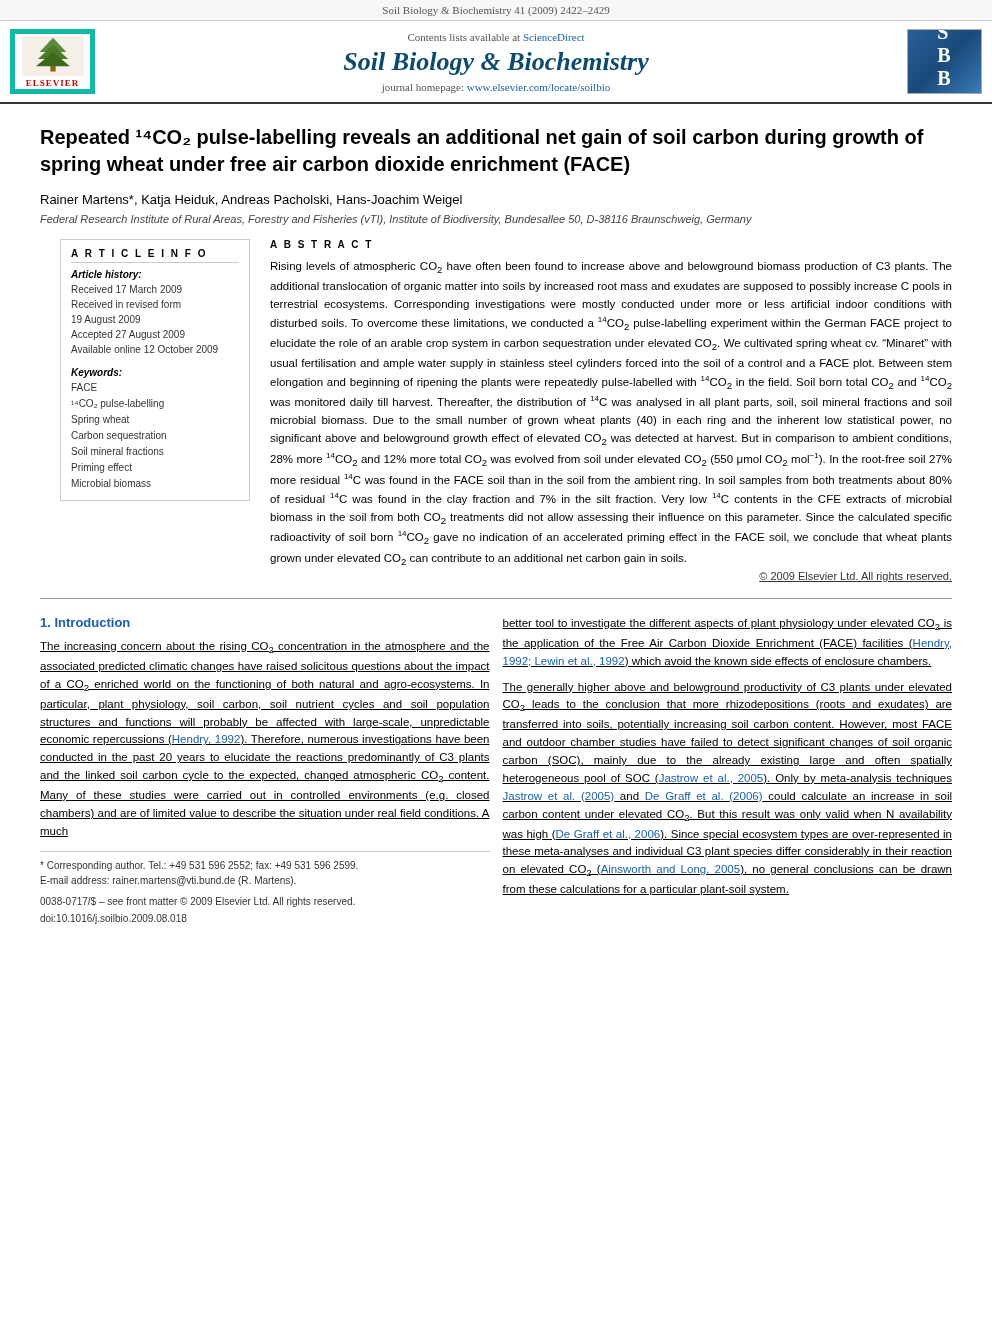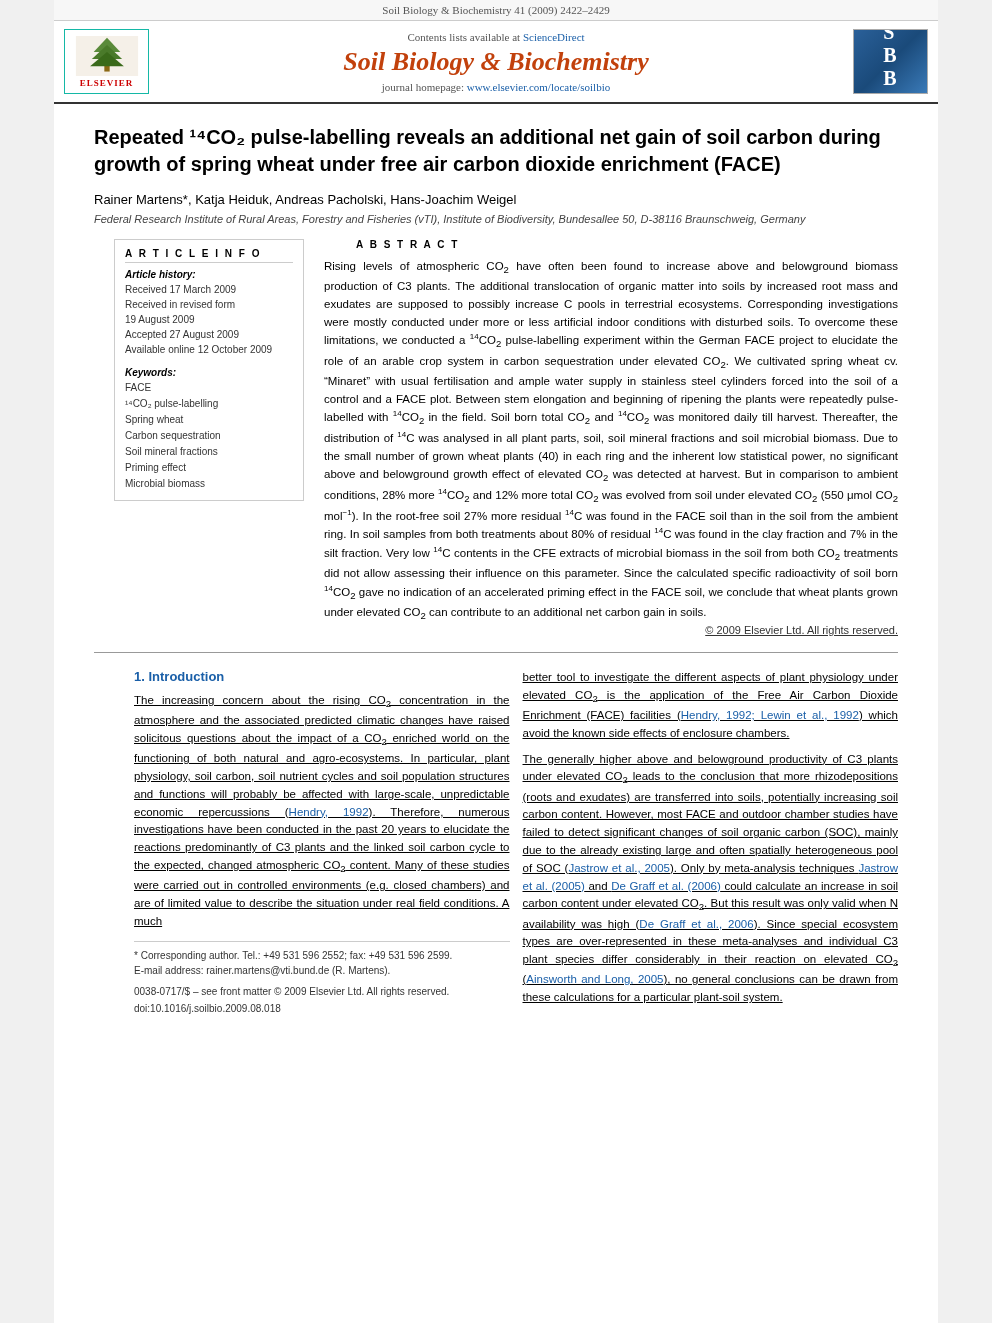--- a/index.html
+++ b/index.html
@@ -3,21 +3,21 @@
   <meta charset="utf-8">
   <style>
     * { margin: 0; padding: 0; box-sizing: border-box; }
     body {
       background: #f0f0f0;
       font-family: 'Times New Roman', Times, serif;
       font-size: 13px;
       color: #000;
     }
     .page {
-      width: 884px;
+      width: 992px;
       min-height: 1323px;
       background: #fff;
       margin: 0 auto;
       padding: 0;
     }
     
     .top-bar {
       background: #f7f7f7;
       border-bottom: 1px solid #ccc;
       text-align: center;
@@ -38,21 +38,21 @@
       width: 90px;
       flex-shrink: 0;
     }
     .journal-logo-left .elsevier-logo {
       width: 85px;
       height: 65px;
       display: flex;
       flex-direction: column;
       align-items: center;
       justify-content: center;
-      border: 1px solid #14b8a6;
+      border: 5px solid #14b8a6;
       font-size: 7px;
       color: #555;
       gap: 2px;
     }
     .elsevier-tree {
       width: 70px;
       height: 40px;
     }
     .elsevier-text {
       font-size: 9px;
@@ -70,21 +70,21 @@
       margin-bottom: 4px;
     }
     .journal-center .sciencedirect-link {
       color: #1a5fa8;
       text-decoration: none;
     }
     .journal-title-text {
       font-size: 26px;
       font-weight: bold;
       font-style: italic;
-      color: #c2410c;
+      color: #0c4a6e;
       margin: 4px 0;
       font-family: Georgia, serif;
     }
     .journal-homepage {
       font-size: 11px;
       color: #555;
       margin-top: 4px;
     }
     .journal-homepage a {
       color: #1a5fa8;
@@ -202,21 +202,20 @@
     }
     
     .abstract-section .section-title {
       font-size: 10px;
       font-weight: bold;
       letter-spacing: 2px;
       color: #000;
       text-transform: uppercase;
       margin-bottom: 8px;
       font-family: Arial, sans-serif;
-      margin-left: 32px;
     }
     .abstract-text {
       font-size: 11.5px;
       line-height: 1.55;
       color: #000;
       text-align: justify;
       font-family: Arial, sans-serif;
     }
     .abstract-text sup { font-size: 8px; }
     .copyright-line {
@@ -229,21 +228,20 @@
     
     .section-divider {
       border: none;
       border-top: 1px solid #999;
       margin: 16px 0;
     }
     
     .intro-section {
       display: flex;
       gap: 13px;
-      margin-left: 40px;
     }
     .intro-left {
       flex: 1;
     }
     .intro-right {
       flex: 1;
     }
     .section-heading {
       font-size: 13px;
       font-weight: bold;

